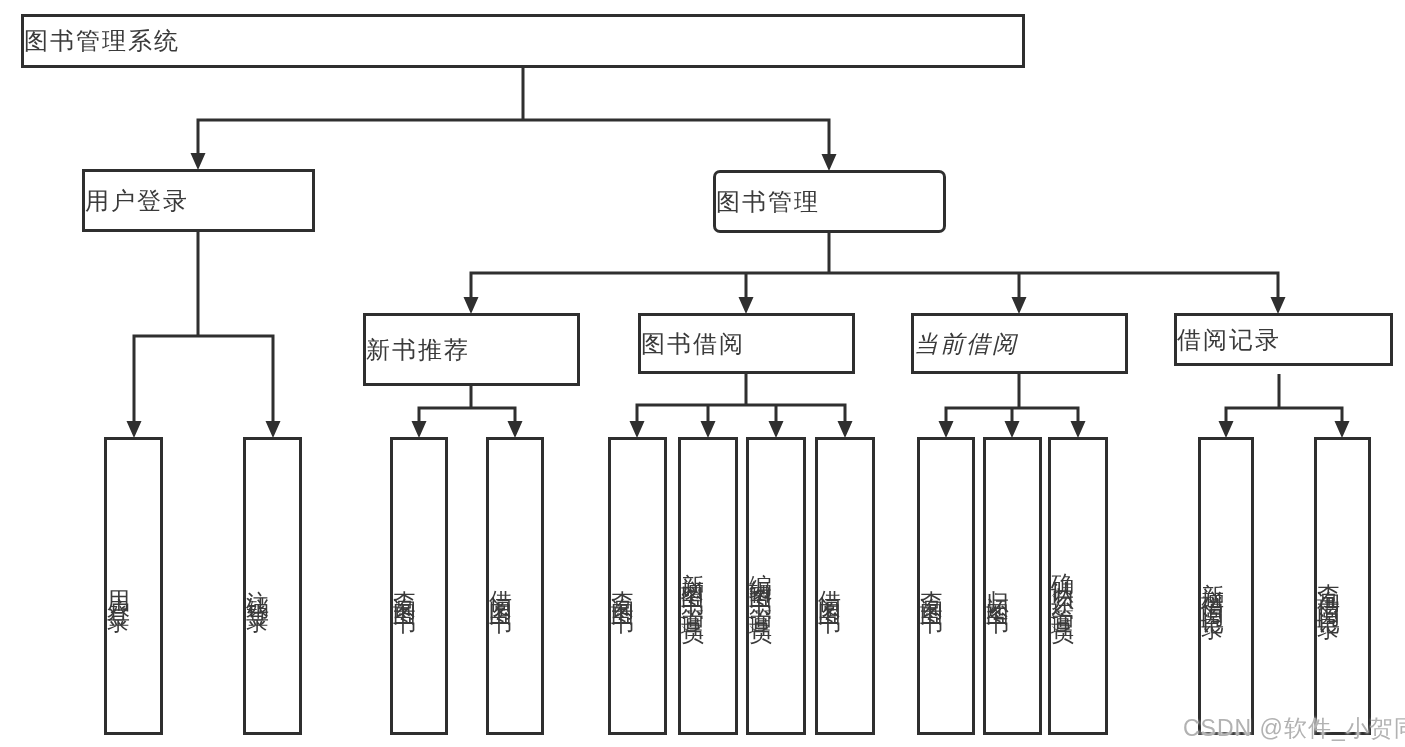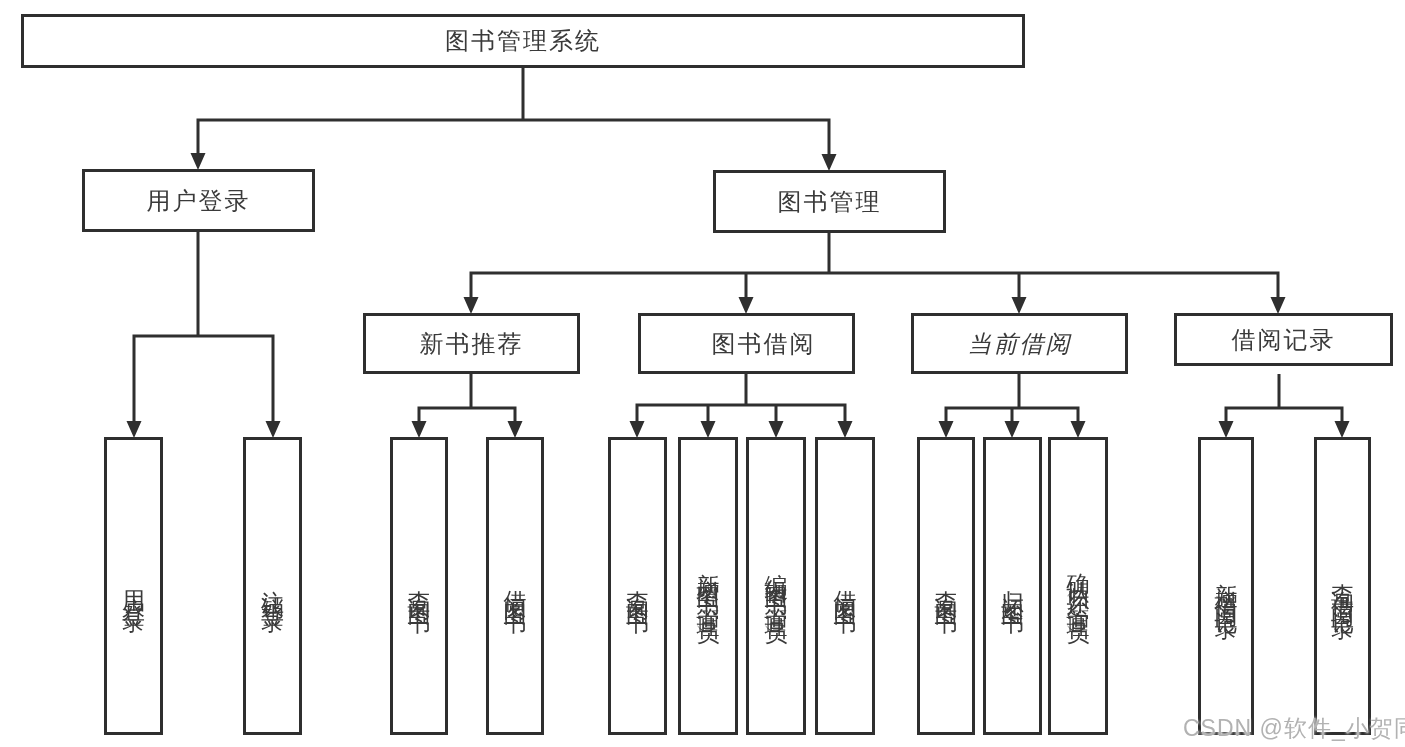--- a/index.html
+++ b/index.html
@@ -17,44 +17,43 @@
     width: 1405px; height: 747px;
     z-index: 0;
   }
   .node {
     position: absolute;
     box-sizing: border-box;
     background: #ffffff;
     border: 3px solid #2f2f2f;
     display: flex;
     align-items: center;
-    justify-content: center;
     color: #3a3a3a;
     z-index: 1;
   }
   .node .label {
     font-size: 24px;
     letter-spacing: 2px;
     white-space: nowrap;
     line-height: 1;
   }
   .vnode .label {
     writing-mode: vertical-rl;
     text-orientation: mixed;
     font-size: 23px;
     letter-spacing: 7px;
     line-height: 1;
     white-space: nowrap;
   }
   
   #n-root           { left: 21px;   top: 14px;  width: 1004px; height: 54px; }
   #n-user-login     { left: 82px;   top: 169px; width: 233px;  height: 63px; }
-  #n-book-mgmt      { left: 713px;  top: 170px; width: 233px;  height: 63px; }
-  #n-new-book       { left: 363px;  top: 313px; width: 217px;  height: 61px; }
-  #n-book-borrow    { left: 638px;  top: 313px; width: 217px;  height: 61px; padding-left: 34px; }
+  #n-book-mgmt      { left: 713px;  top: 170px; width: 233px;  height: 63px; border-radius: 7px; }
+  #n-new-book       { left: 363px;  top: 313px; width: 217px;  height: 73px; }
+  #n-book-borrow    { left: 638px;  top: 313px; width: 217px;  height: 61px; }
   #n-current-borrow { left: 911px;  top: 313px; width: 217px;  height: 61px; font-style: italic; }
   #n-borrow-record  { left: 1174px; top: 313px; width: 219px;  height: 53px; }
   .vnode            { top: 437px; height: 298px; }
   #n-ul-login       { left: 104px;  width: 59px; }
   #n-ul-logout      { left: 243px;  width: 59px; }
   #n-nb-query       { left: 390px;  width: 58px; }
   #n-nb-borrow      { left: 486px;  width: 58px; }
   #n-bb-query       { left: 608px;  width: 59px; }
   #n-bb-add         { left: 678px;  width: 60px; }
   #n-bb-edit        { left: 746px;  width: 60px; }

